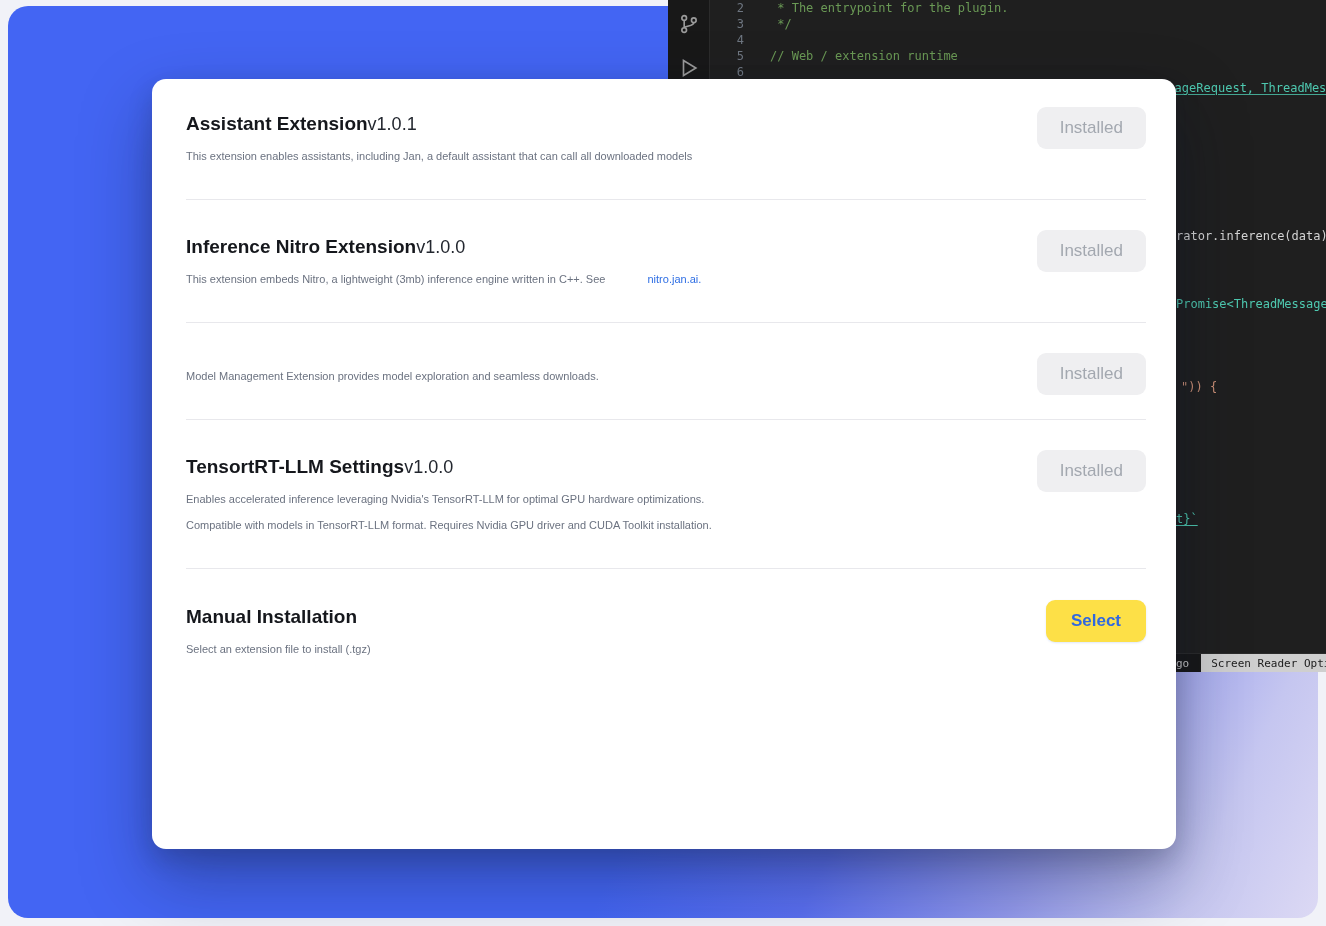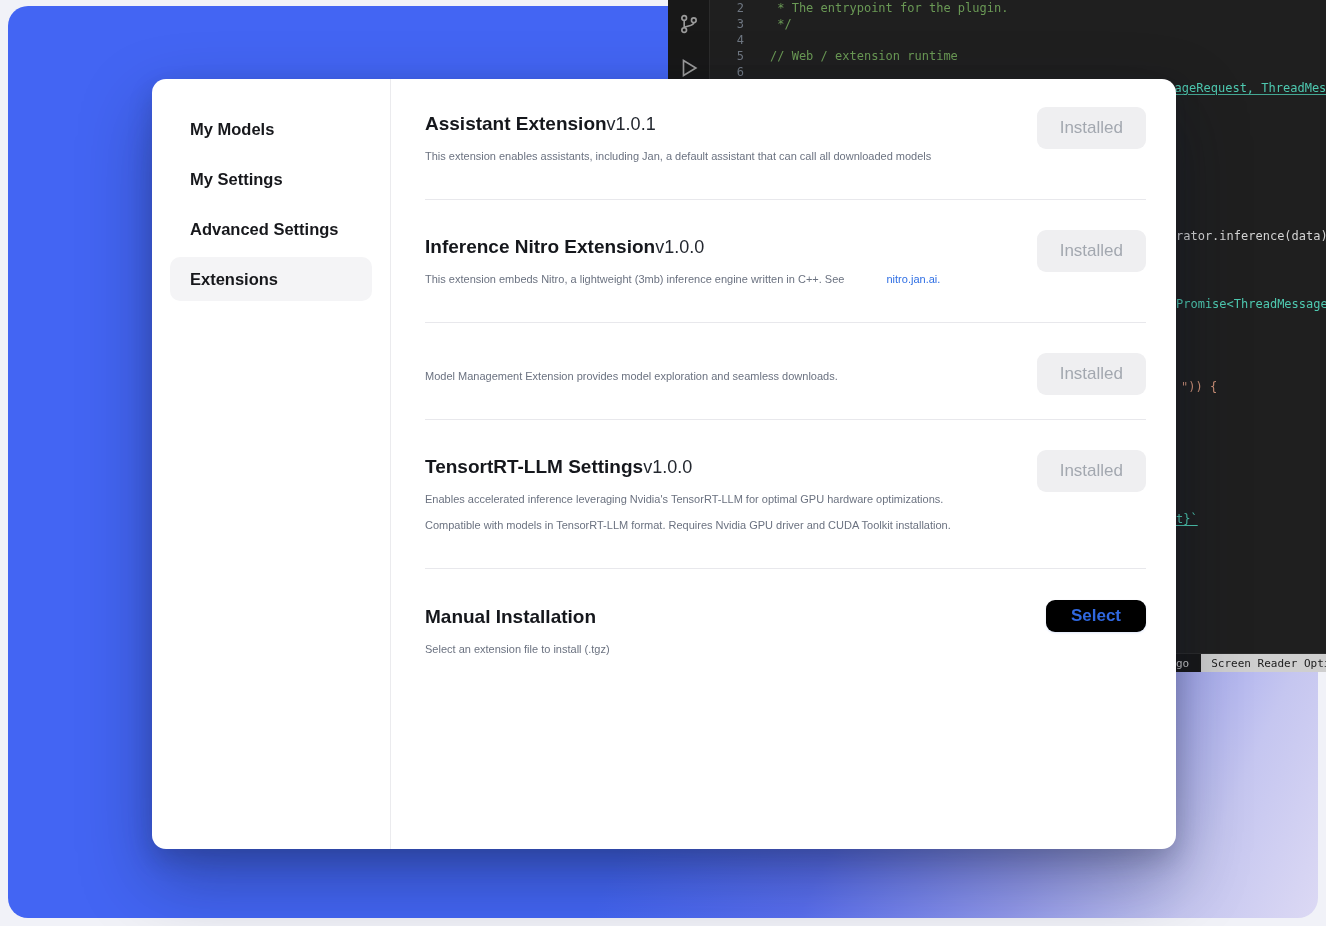--- a/index.html
+++ b/index.html
@@ -64,22 +64,22 @@
 
   .desc { margin:6px 0 0; font-size:11px; line-height:26px; color:#6b7280; max-width:575px; }
   .desc.narrow { max-width:500px; }
   .link { color:#2f6fe4; text-decoration:none; cursor:pointer;padding-left:39px; }
 
   .badge { position:absolute; right:0; top:30px; height:42px; padding:16px 23px; border:none;
            background:#efeff1; color:#a3a8b0; font-size:17px; font-weight:500;
            font-family:"Liberation Sans", sans-serif; border-radius:9px; display:flex; align-items:center; }
   .ext-row:first-child .badge { top:28px; }
 
-  .select-btn { position:absolute; right:0; top:31px; height:32px; padding:0 25px; border:none;
-                background:#000000; color:#3068e0; font-size:17px; font-weight:700;
+  .select-btn { position:absolute; right:0; top:31px; height:42px; padding:0 25px; border:none;
+                background:#fde047; color:#3068e0; font-size:17px; font-weight:700;
                 font-family:"Liberation Sans", sans-serif; border-radius:9px; cursor:pointer;
                 display:flex; align-items:center; box-shadow:0 1px 2px rgba(48,104,224,.15); }
 </style>
 </head>
 <body>
 
 <div class="page">
 
   <div class="backdrop"></div>
 
@@ -131,26 +131,20 @@
     <div class="frag frag3">t}`</div>
 
     <div class="statusbar">
       <span class="sb-item">go</span>
       <span class="sb-badge">Screen Reader Optimize</span>
     </div>
   </div>
 
   <div class="card">
 
-    <aside class="sidebar">
-      <div class="side-item">My Models</div>
-      <div class="side-item">My Settings</div>
-      <div class="side-item">Advanced Settings</div>
-      <div class="side-item active">Extensions</div>
-    </aside>
 
     <main class="content">
 
       <section class="ext-row">
         <h2 class="row-title">
           <span class="t">Assistant Extension</span>
           <span class="ver">v1.0.1</span>
         </h2>
         <p class="desc">This extension enables assistants, including Jan, a default assistant that can call all downloaded models</p>
         <button class="badge">Installed</button>

